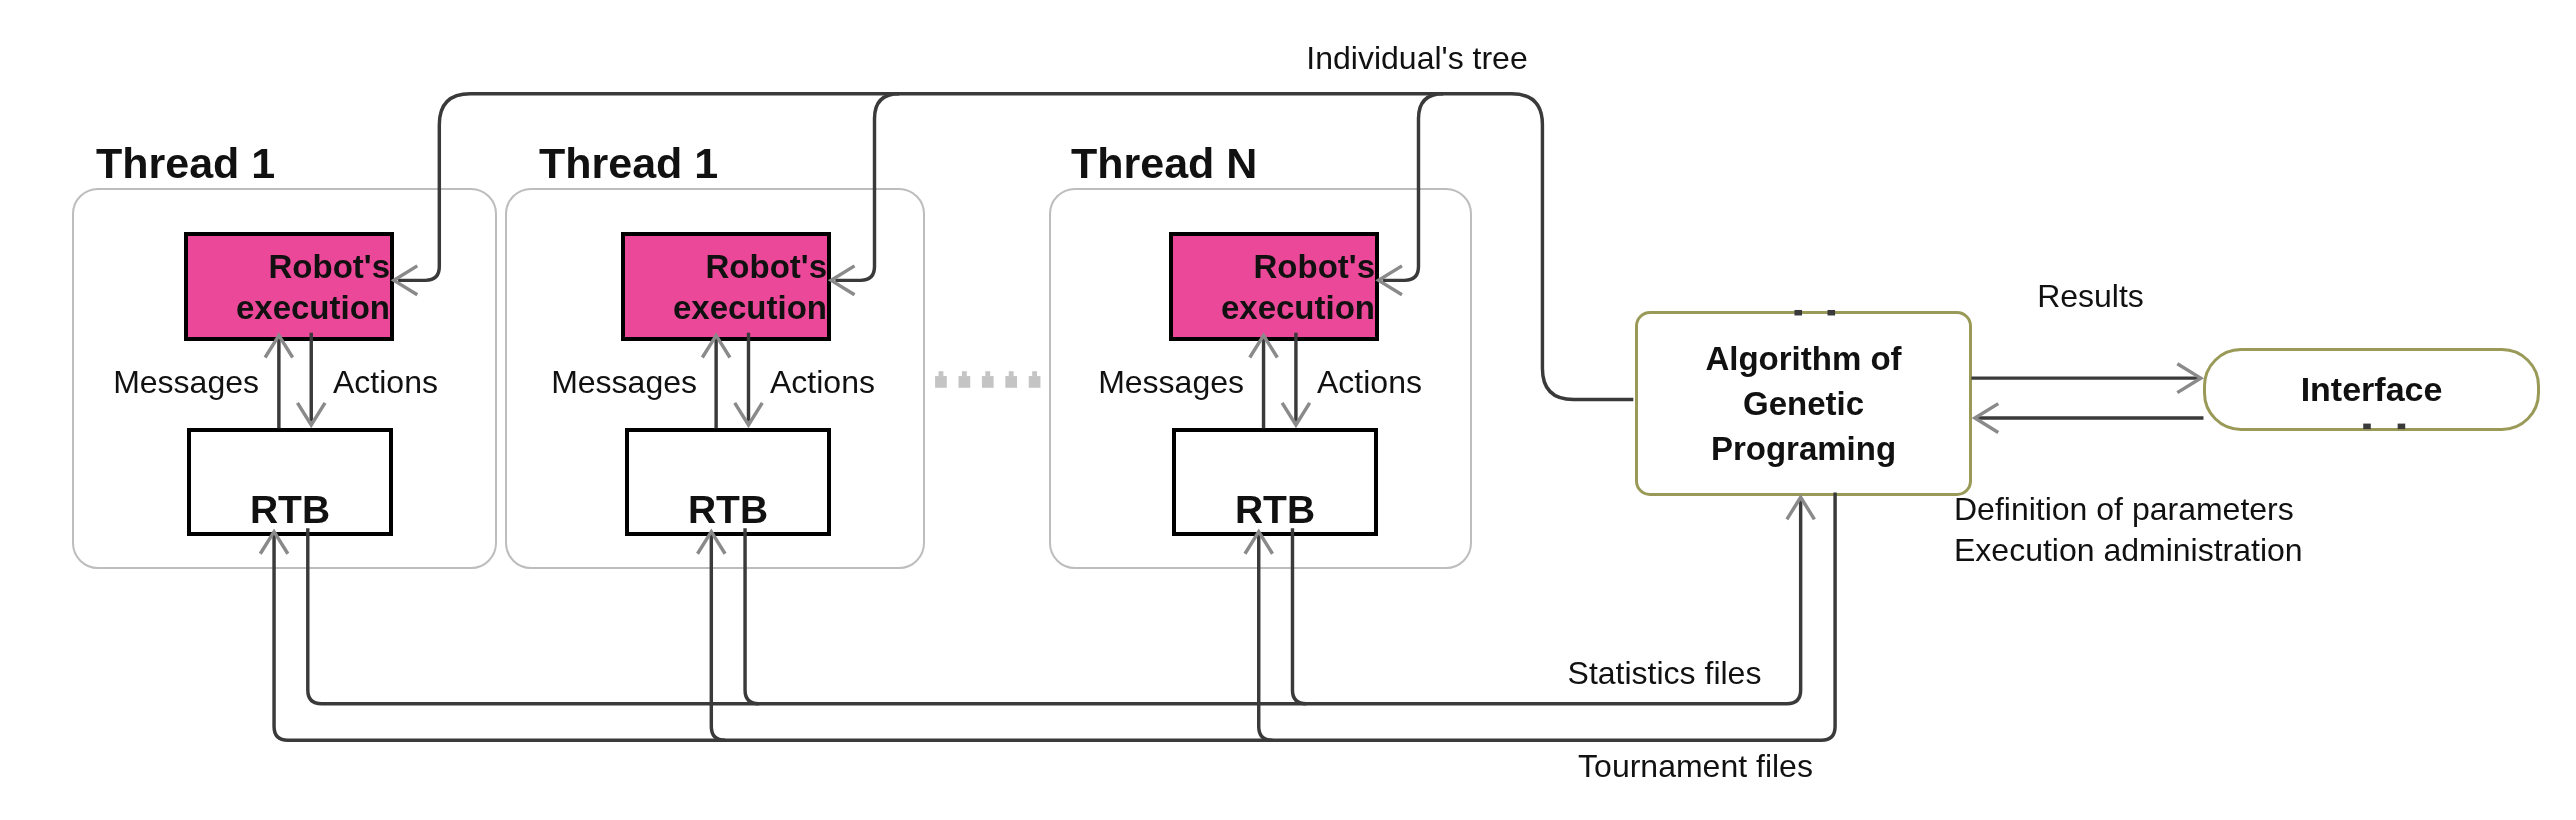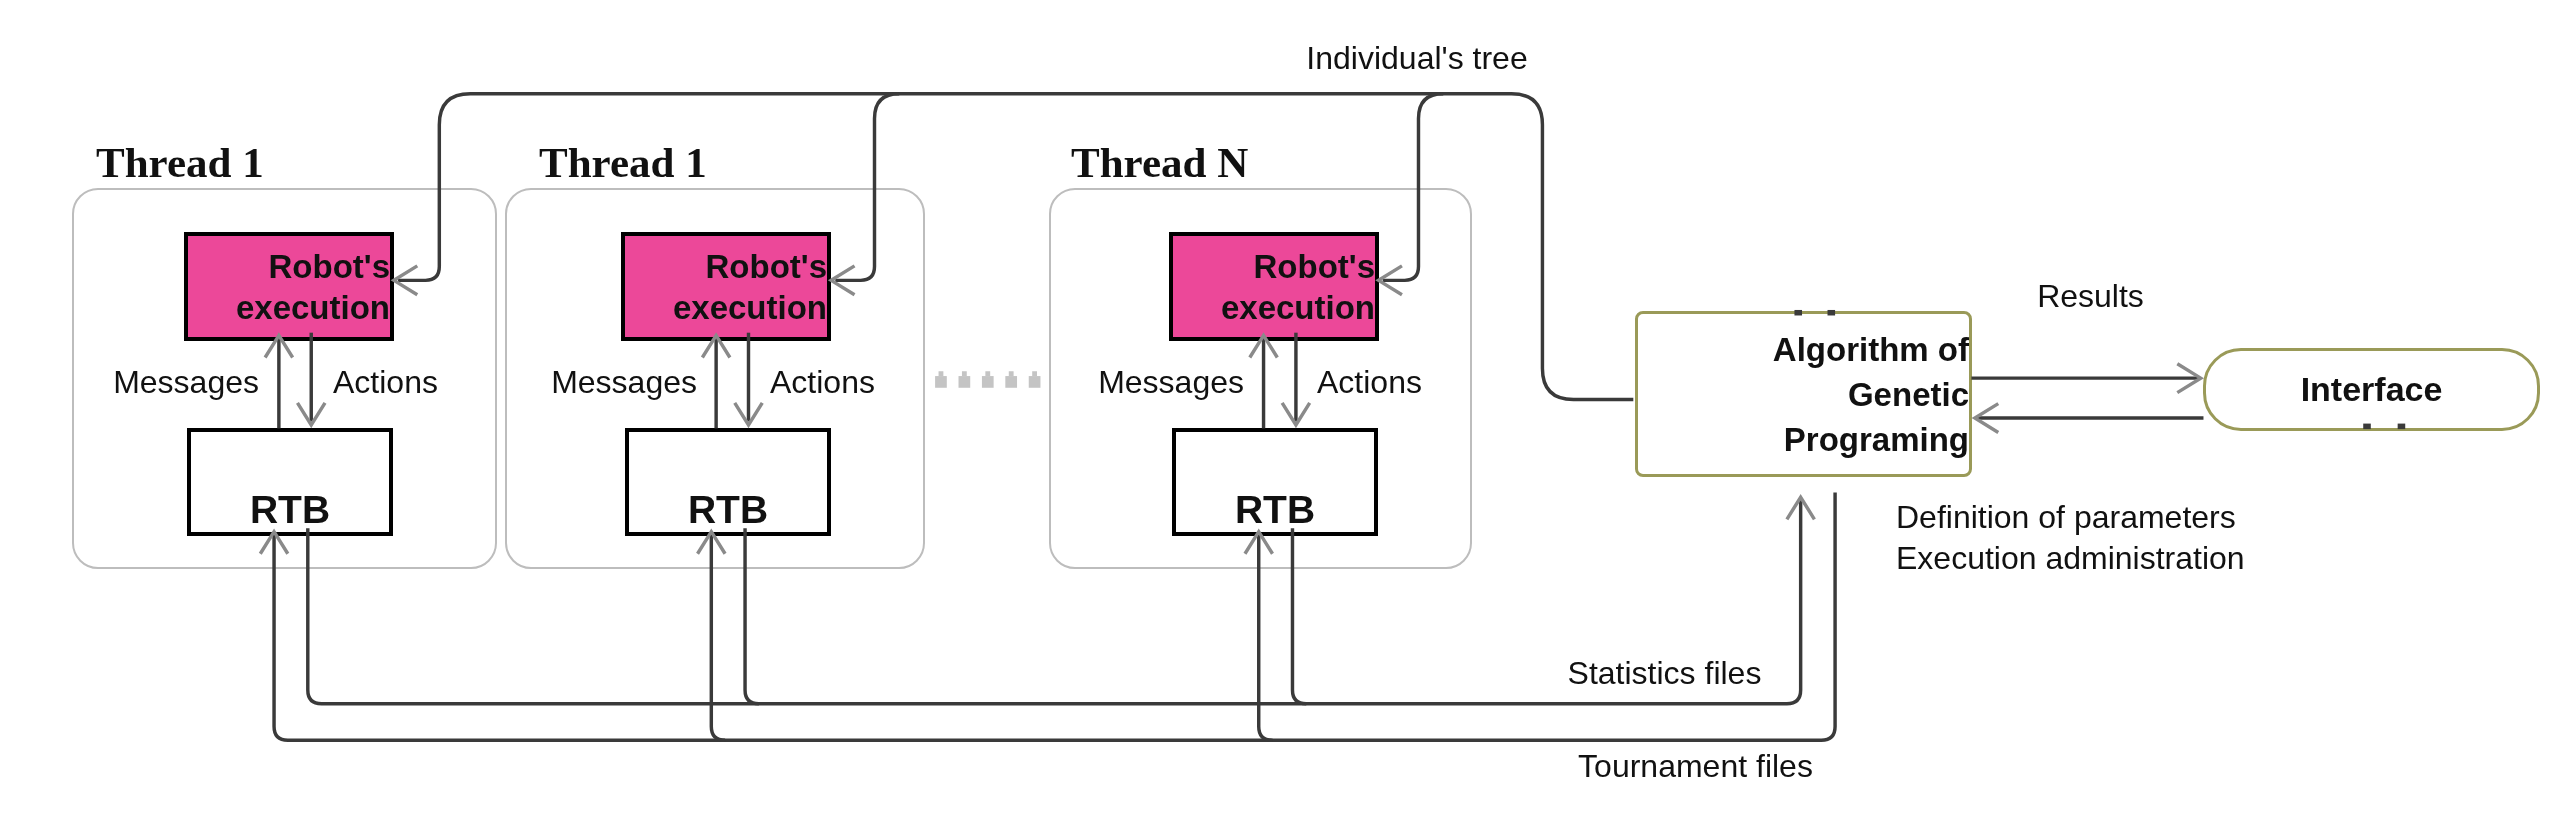--- a/index.html
+++ b/index.html
@@ -14,21 +14,21 @@
   .layer-lines{z-index:3;pointer-events:none;}
   svg.layer-lines{position:absolute;left:0;top:0;}
   
   .thread-box{
     position:absolute;top:188px;height:381px;
     border:2.8px solid #bdbdbd;border-radius:26px;background:transparent;
     box-sizing:border-box;
   }
   
   .thread-label{
-    position:absolute;top:141px;font-size:43px;font-weight:bold;line-height:44px;white-space:nowrap;font-family:Liberation Serif, serif;
+    position:absolute;top:141px;font-size:43px;font-weight:bold;line-height:44px;white-space:nowrap;
   }
   
   .robot-box{
     position:absolute;top:232px;width:202px;height:101px;background:#ec4899;
     border:4.1px solid #000000;box-sizing:content-box;
     display:flex;flex-direction:column;align-items:flex-end;justify-content:center;
     font-size:33px;font-weight:bold;line-height:41px;text-align:center;
   }
   .rtb-box{
     position:absolute;top:428px;width:198px;height:100px;background:#ffffff;
@@ -37,28 +37,28 @@
     font-size:39px;font-weight:bold;
   }
   .io-label{position:absolute;top:365px;font-size:32px;line-height:34px;white-space:nowrap;}
   .io-label.right-align{text-align:right;}
   
   .olive-box{
     position:absolute;background:#ffffff;border:3.4px solid #9a9a58;box-sizing:border-box;
     display:flex;flex-direction:column;align-items:center;justify-content:center;
     font-weight:bold;text-align:center;
   }
-  #algorithm-box{left:1635px;top:311px;width:337px;height:166px;border-radius:8px;font-size:33px;line-height:45px;align-items:flex-end;}
+  #algorithm-box{left:1635px;top:311px;width:337px;height:185px;border-radius:15px;font-size:33px;line-height:45px;}
   #interface-box{left:2203px;top:348px;width:337px;height:83px;border-radius:38px;font-size:34px;}
   
   .free-label{position:absolute;font-size:32px;line-height:34px;white-space:nowrap;}
   .center{text-align:center;}
   #individuals-tree-label{left:1260px;top:41px;width:314px;}
   #results-label{left:1987px;top:279px;width:207px;text-align:center;}
-  #definition-label{left:1896px;top:489px;line-height:41px;white-space:normal;width:482px;margin-top:8px;}
+  #definition-label{left:1954px;top:489px;line-height:41px;white-space:normal;width:482px;}
   #statistics-label{left:1527px;top:656px;width:275px;}
   #tournament-label{left:1558px;top:749px;width:275px;}
   
   .wire{stroke:#3a3a3a;stroke-width:5;fill:none;}
   .arrowhead{stroke:#8a8a8a;stroke-width:5;fill:none;stroke-linecap:butt;}
   .dot{fill:#c4c4c4;}
   .tick{fill:#3a3a3a;}
 </style>
 </head>
 <body>

